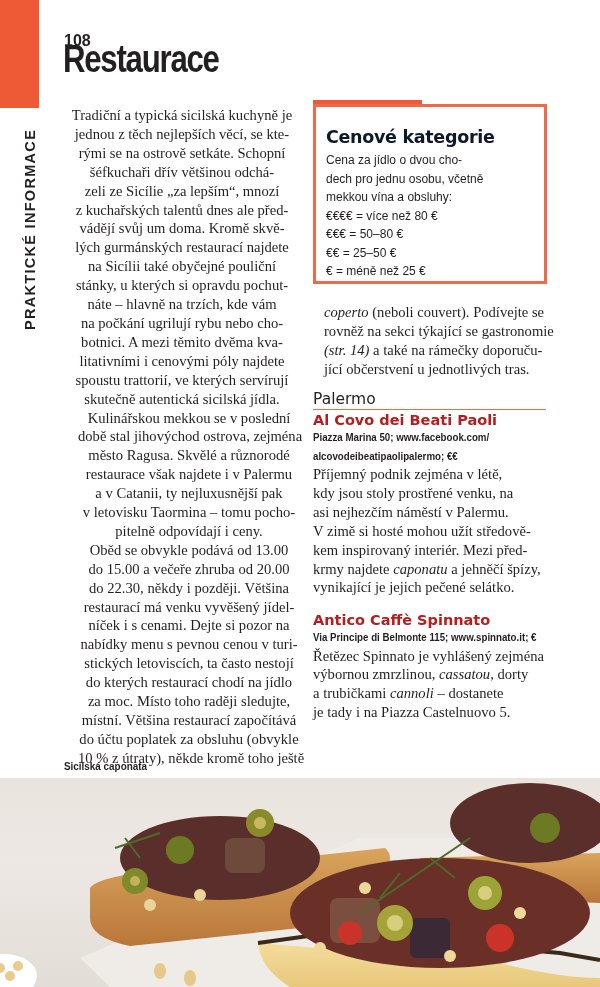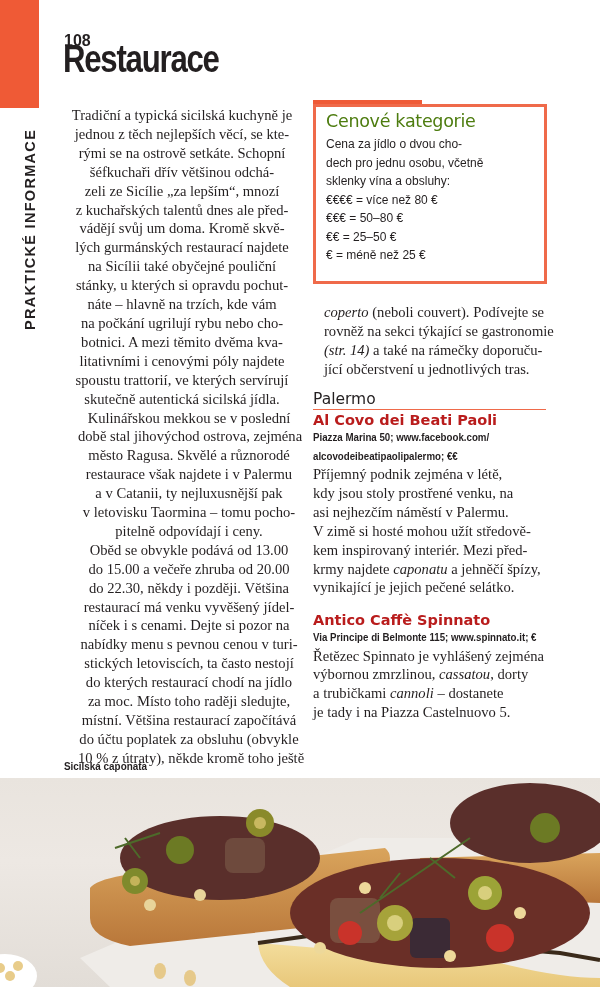--- a/index.html
+++ b/index.html
@@ -9,21 +9,21 @@
     font-family:"Liberation Sans", sans-serif; font-weight:bold; font-size:14.5px; letter-spacing:1.3px; color:#231f20; white-space:nowrap; }
   .page-num { position:absolute; left:64px; top:32px; font-family:Liberation Sans, sans-serif; font-weight:bold; font-size:16px; }
   .title { position:absolute; left:63px; top:38px; font-family:"Liberation Sans", sans-serif; font-weight:bold; font-size:38px; letter-spacing:-1.5px; transform:scaleX(0.82); transform-origin:0 0; }
   .serif { font-family:"Liberation Serif", serif; font-size:14.6px; line-height:18.9px; color:#231f20; }
   .col-left { position:absolute; left:64px; top:106px; width:236px; }
   .col-left p { margin:0;text-align:center; }
   .col-left p.indent { text-indent:14px; }
   .line { display:block; white-space:nowrap; }
   .box { position:absolute; left:313px; top:104px; width:228px; height:174px; border:3px solid #ef6a4a; box-sizing:content-box; }
   .box-bar { position:absolute; left:313px; top:100px; width:109px; height:5px; background:#ef5a36; }
-  .box-title { margin:4px 0 0 10px; font-family:"DejaVu Sans", sans-serif; font-weight:normal; font-size:17.5px; color:#4d7c0f; letter-spacing:-0.3px; }
+  .box-title { margin:20px 0 0 10px; font-family:"DejaVu Sans", sans-serif; font-weight:bold; font-size:17.5px; color:#0f172a; letter-spacing:-0.3px; }
   .box-body { margin:4px 0 0 10px; font-family:"Liberation Sans", sans-serif; font-size:12px; line-height:18.5px; color:#231f20; }
   .col-right { position:absolute; left:324px; top:303px; width:240px; }
   .section-head { position:absolute; left:313px; top:390px; width:233px; font-family:"DejaVu Sans", sans-serif; font-weight:normal; font-size:15.5px; border-bottom:1.5px solid #ef6a4a; padding-bottom:1px; }
   .venue-name { font-family:"DejaVu Sans", sans-serif; font-weight:bold; font-size:14.5px; color:#b91c1c; white-space:nowrap; }
   .venue-addr { font-family:"Liberation Sans", sans-serif; font-weight:bold; font-size:11.3px; line-height:18.5px; transform:scaleX(0.86); transform-origin:0 0; white-space:nowrap; width:280px; }
   .venue1 { position:absolute; left:313px; top:412px; width:250px; }
   .venue2 { position:absolute; left:313px; top:612px; width:250px; }
   .caption { position:absolute; left:64px; top:760px; font-family:"Liberation Sans", sans-serif; font-weight:bold; font-size:11.5px; transform:scaleX(0.86); transform-origin:0 0; color:#231f20; }
   .photo { position:absolute; left:0; top:778px; width:600px; height:209px; overflow:hidden;
     background:linear-gradient(180deg,#e9e4de 0%,#ede8e3 40%,#e2ddd7 100%); }
@@ -81,21 +81,21 @@
       <span class="line">10 % z útraty), někde kromě toho ještě</span>
     </p>
 </div>
 
 <div class="box-bar"></div>
 <div class="box">
   <div class="box-title">Cenové kategorie</div>
   <div class="box-body">
     <span class="line">Cena za jídlo o dvou cho-</span>
     <span class="line">dech pro jednu osobu, včetně</span>
-    <span class="line">sklenky vína a obsluhy:</span>
+    <span class="line">mekkou vína a obsluhy:</span>
     <span class="line">€€€€ = více než 80 €</span>
     <span class="line">€€€ = 50–80 €</span>
     <span class="line">€€ = 25–50 €</span>
     <span class="line">€ = méně než 25 €</span>
   </div>
 </div>
 
 <div class="col-right serif">
   <span class="line"><i>coperto</i><span> (neboli couvert). Podívejte se</span></span>
   <span class="line">rovněž na sekci týkající se gastronomie</span>

